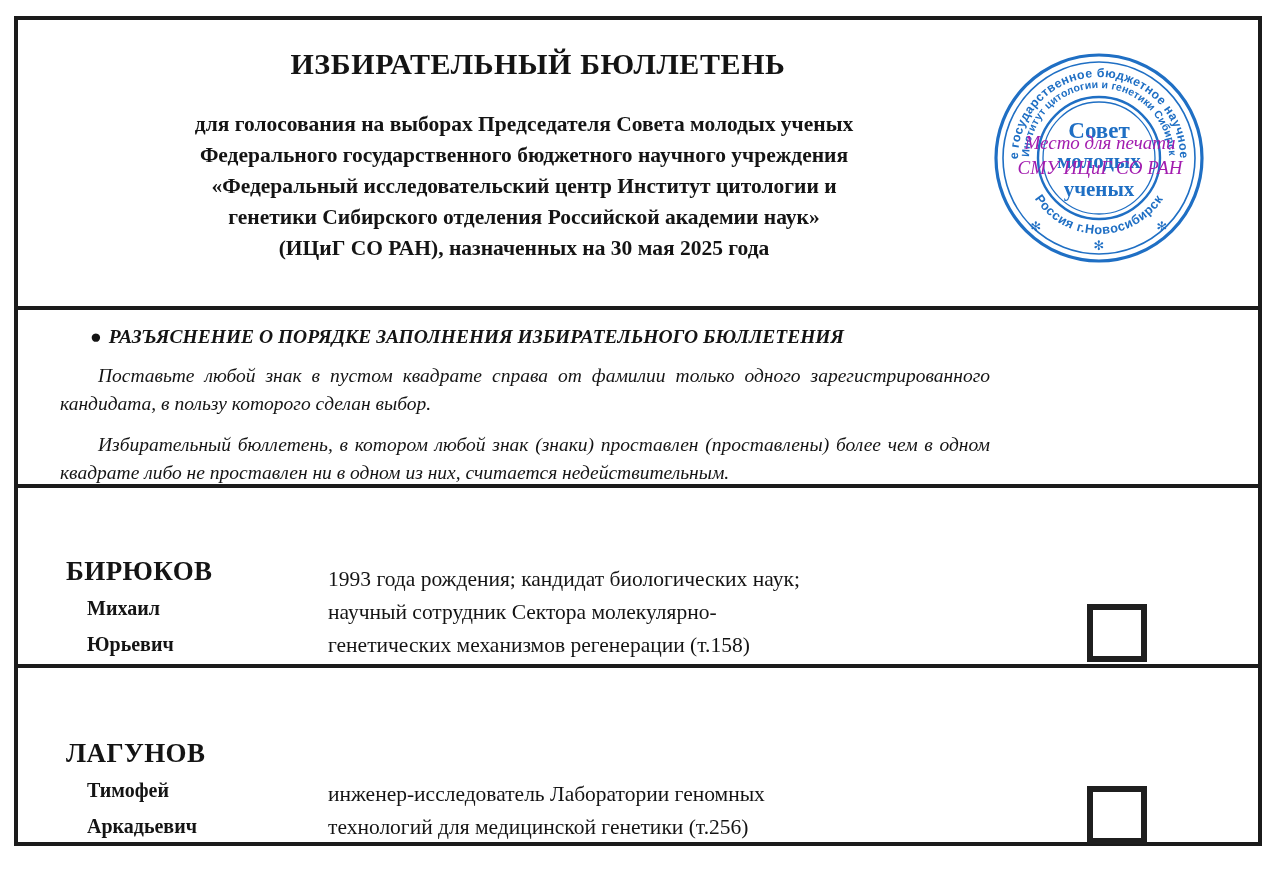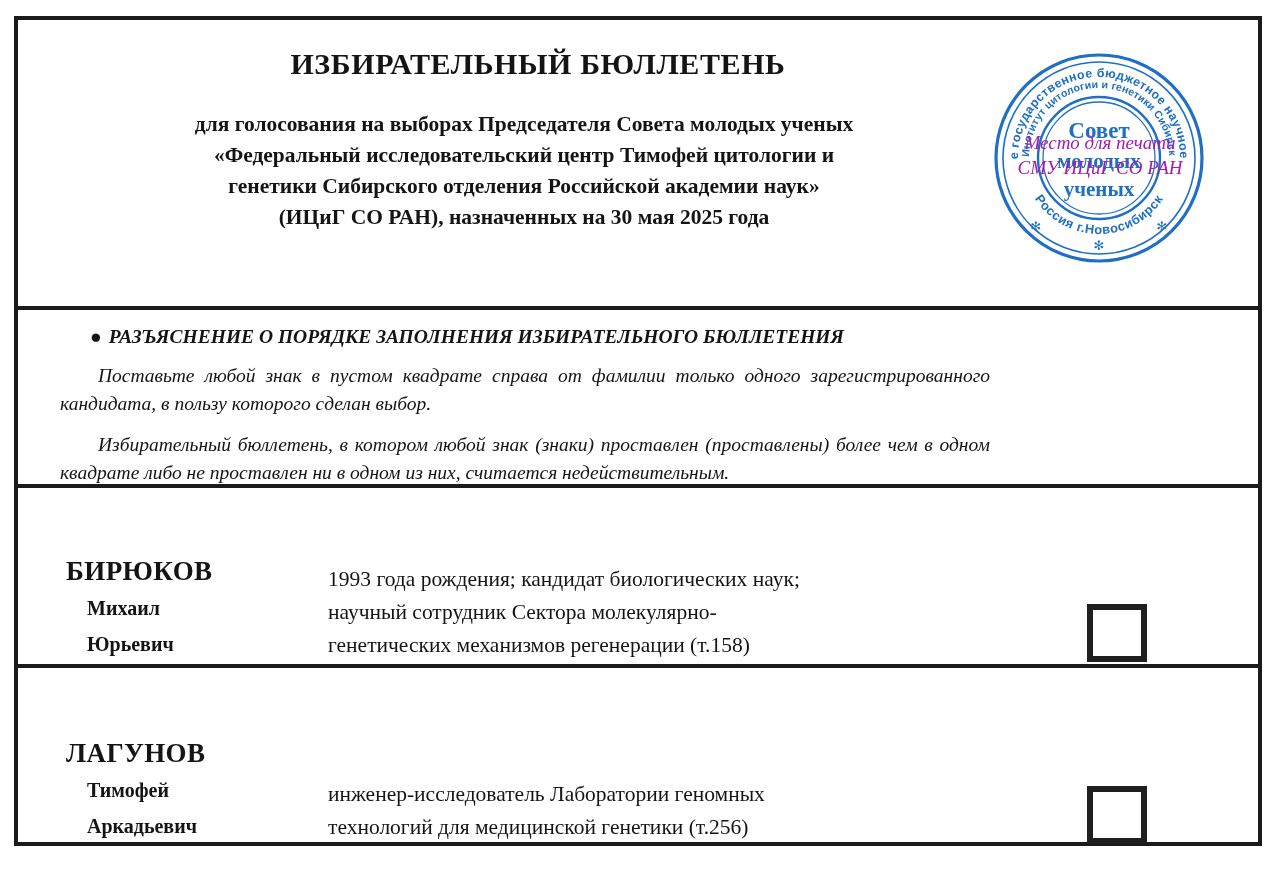--- a/index.html
+++ b/index.html
@@ -185,21 +185,22 @@
 <body>
 
 <div id="ballot-page">
 
   <div class="ballot-frame"></div>
 
   <div class="header-section">
     <div class="ballot-title">ИЗБИРАТЕЛЬНЫЙ БЮЛЛЕТЕНЬ</div>
     <div class="subtitle-block">
       <div class="subtitle-line">для голосования на выборах Председателя Совета молодых ученых</div>
-      <div class="subtitle-line">«Федеральный исследовательский центр Тимофей цитологии и</div>
+      <div class="subtitle-line">Федерального государственного бюджетного научного учреждения</div>
+      <div class="subtitle-line">«Федеральный исследовательский центр Институт цитологии и</div>
       <div class="subtitle-line">генетики Сибирского отделения Российской академии наук»</div>
       <div class="subtitle-line">(ИЦиГ СО РАН), назначенных на 30 мая 2025 года</div>
     </div>
   </div>
 
   <div class="seal-wrap">
     <svg class="seal-svg" viewBox="0 0 222 254">
       <defs>
         <path id="arcOuter" d="M 30,132 A 81,81 0 0 1 192,132"></path>
         <path id="arcInner" d="M 41,132 A 70,70 0 0 1 181,132"></path>

